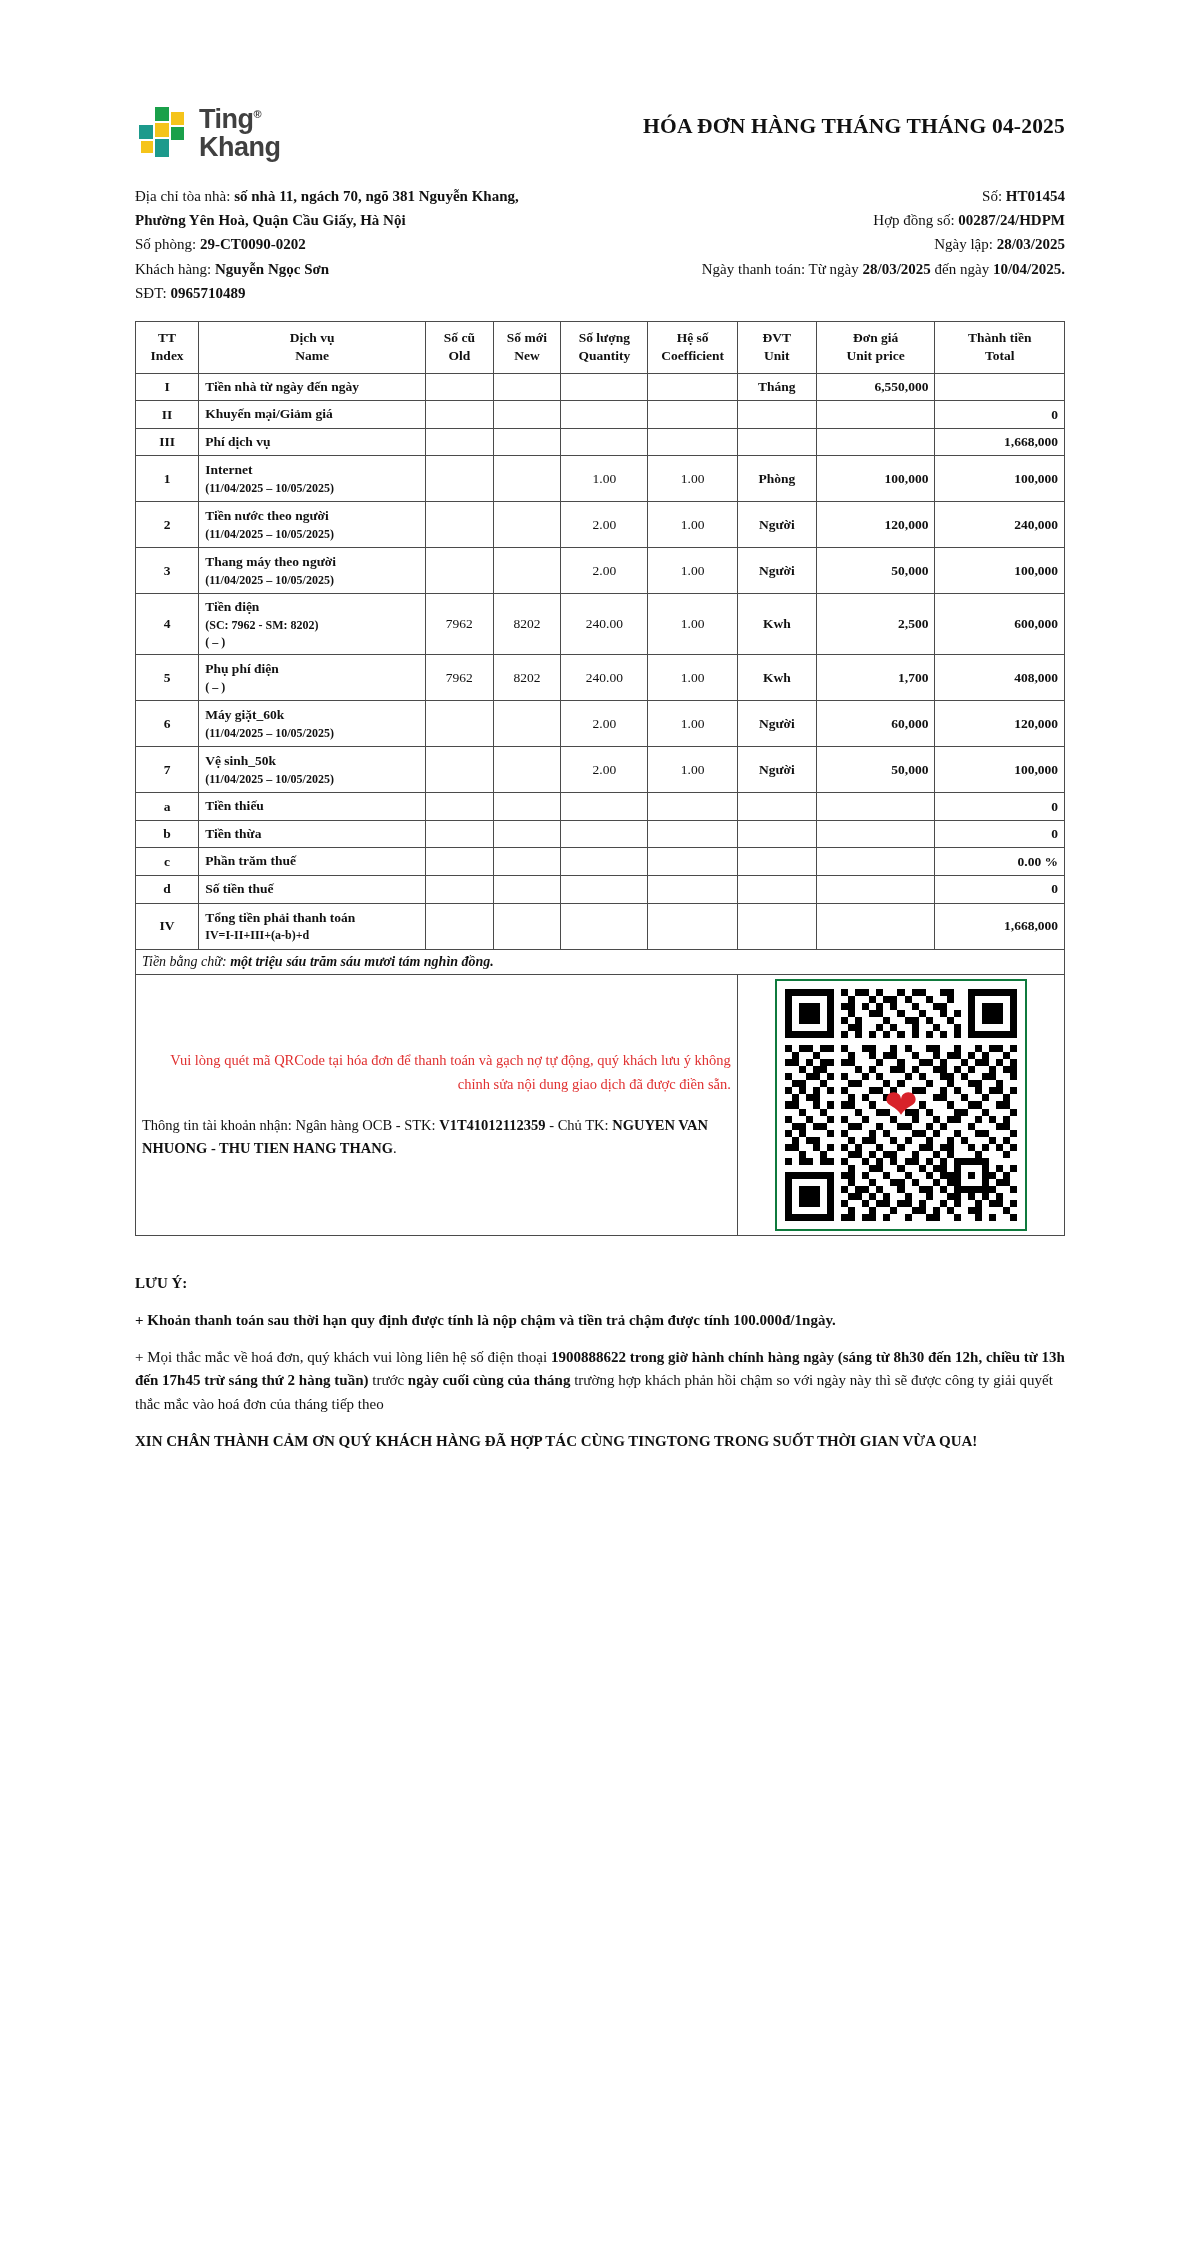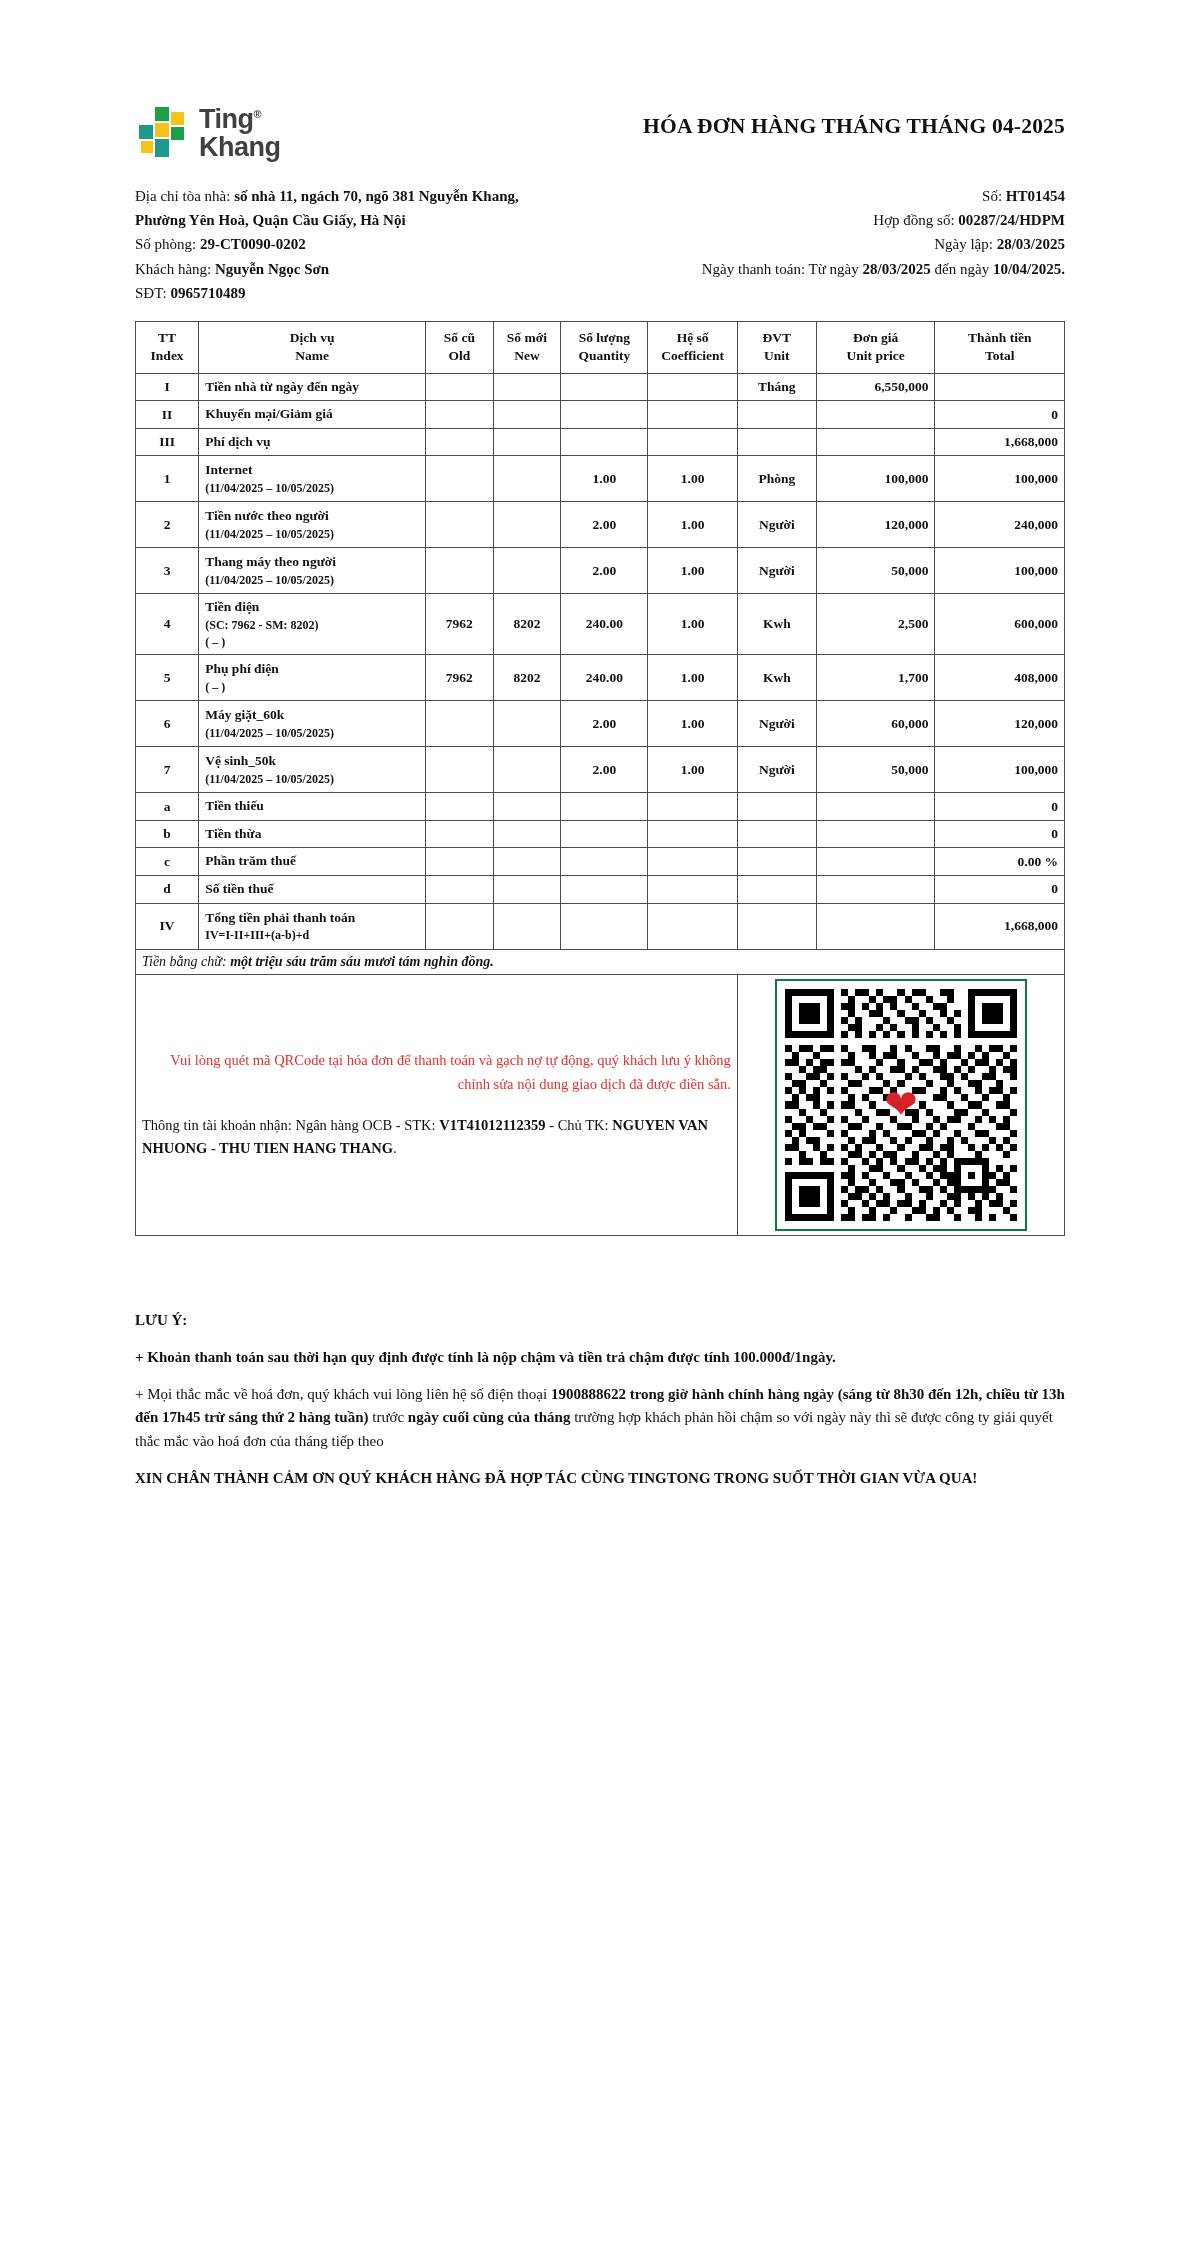--- a/index.html
+++ b/index.html
@@ -92,21 +92,21 @@
   .c-qty { width: 80px; text-align: center; }
   .c-coef { width: 82px; text-align: center; }
   .c-unit { width: 72px; text-align: center; }
   .c-price { width: 108px; text-align: right; }
   .c-total { width: 118px; text-align: right; }
   td.c-idx { font-weight: bold; }
   td.c-name { font-weight: bold; line-height: 1.38; }
   td.c-name .sub { font-weight: bold; font-size: 12px; }
   td.c-unit { font-weight: bold; }
   td.c-price, td.c-total { font-weight: bold; border-radius: 11px; }
-  td.c-qty, td.c-coef, td.c-old, td.c-new { font-weight: bold; }
+  td.c-qty, td.c-coef, td.c-old, td.c-new { font-weight: normal; }
   tr.tall td { height: 46px; }
   tr.tall3 td { height: 56px; }
   .words-row td {
     font-style: italic;
     padding: 7px 6px 7px 52px;
     font-size: 14px;
   }
   
   .qr-row td { padding: 0; }
   .qr-left {
@@ -139,21 +139,21 @@
     font-size: 40px;
     color: #d8222a;
     line-height: 1;
   }
   
   .notes {
     padding: 36px 135px 0 135px;
     font-size: 15px;
     line-height: 1.55;
   }
-  .notes .nhead { font-weight: bold; margin-bottom: 14px; margin-top: 37px; }
+  .notes .nhead { font-weight: bold; margin-bottom: 14px; }
   .notes p { margin: 0 0 14px 0; }
   .notes .final { font-weight: bold; line-height: 1.5; }
 </style>
 </head>
 <body>
 
 <div class="page">
 
   <div class="header">
     <div class="logo-block">

